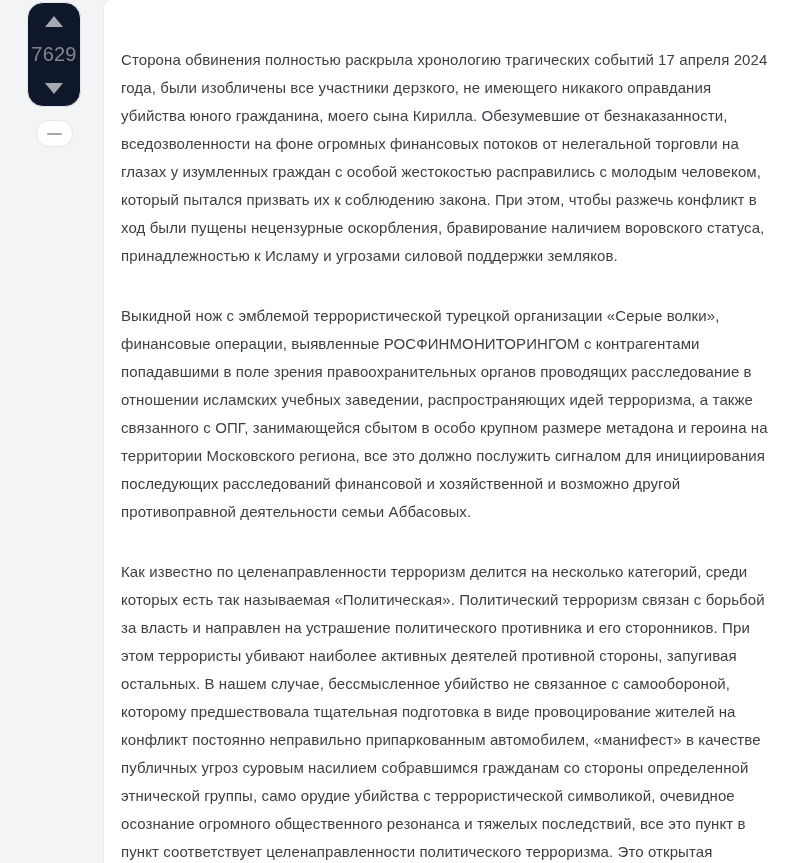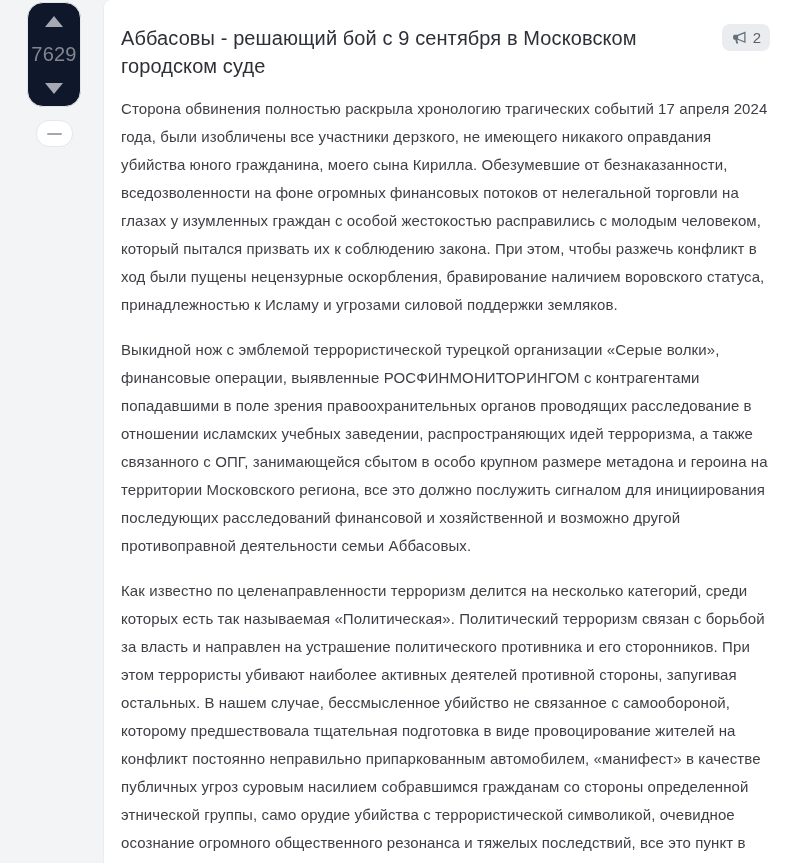--- a/index.html
+++ b/index.html
@@ -76,20 +76,21 @@
     padding: 5px 9px; cursor: pointer;
   }
   .promo-badge svg { display: block; }
   .promo-count { font-size: 15px; color: #5b6069; }
 
   .post-body { margin-top: 15px; }
   .post-body p {
     font-size: 15px; line-height: 28px;
     color: #3d3f45; letter-spacing: 0.1px;
     margin-bottom: 17px;
+    margin-top: 32px;
   }
 </style>
 </head>
 <body>
 
 <div class="page">
 
   <div class="vote-rail">
     <div class="vote-box">
       <button class="arrow-btn">
@@ -101,29 +102,20 @@
       </button>
     </div>
     <div class="collapse-btn">
       <span class="collapse-dash"></span>
     </div>
   </div>
 
   <div class="card">
 
 
-    <div class="title-row">
-      <h1 class="post-title">Аббасовы - решающий бой с 9 сентября в Московском городском суде</h1>
-      <span class="promo-badge">
-        <svg width="17" height="17" viewBox="0 0 24 24">
-          <path fill="#66707c" d="M20.5 3.5 9.4 8.1H5.2C4 8.1 3 9.1 3 10.3v2.6c0 1.2 1 2.2 2.2 2.2h.9l1.3 5.4h2.8l-1.3-5.3h.5l11.1 4.6V3.5zM18.7 6.2v11l-8.6-3.6V9.8l8.6-3.6z"></path>
-        </svg>
-        <span class="promo-count">2</span>
-      </span>
-    </div>
 
     <div class="post-body">
       <p>Сторона обвинения полностью раскрыла хронологию трагических событий 17 апреля 2024 года, были изобличены все участники дерзкого, не имеющего никакого оправдания убийства юного гражданина, моего сына Кирилла. Обезумевшие от безнаказанности, вседозволенности на фоне огромных финансовых потоков от нелегальной торговли на глазах у изумленных граждан с особой жестокостью расправились с молодым человеком, который пытался призвать их к соблюдению закона. При этом, чтобы разжечь конфликт в ход были пущены нецензурные оскорбления, бравирование наличием воровского статуса, принадлежностью к Исламу и угрозами силовой поддержки земляков.</p>
       <p>Выкидной нож с эмблемой террористической турецкой организации «Серые волки», финансовые операции, выявленные РОСФИНМОНИТОРИНГОМ с контрагентами попадавшими в поле зрения правоохранительных органов проводящих расследование в отношении исламских учебных заведении, распространяющих идей терроризма, а также связанного с ОПГ, занимающейся сбытом в особо крупном размере метадона и героина на территории Московского региона, все это должно послужить сигналом для инициирования последующих расследований финансовой и хозяйственной и возможно другой противоправной деятельности семьи Аббасовых.</p>
       <p>Как известно по целенаправленности терроризм делится на несколько категорий, среди которых есть так называемая «Политическая». Политический терроризм связан с борьбой за власть и направлен на устрашение политического противника и его сторонников. При этом террористы убивают наиболее активных деятелей противной стороны, запугивая остальных. В нашем случае, бессмысленное убийство не связанное с самообороной, которому предшествовала тщательная подготовка в виде провоцирование жителей на конфликт постоянно неправильно припаркованным автомобилем, «манифест» в качестве публичных угроз суровым насилием собравшимся гражданам со стороны определенной этнической группы, само орудие убийства с террористической символикой, очевидное осознание огромного общественного резонанса и тяжелых последствий, все это пункт в пункт соответствует целенаправленности политического терроризма. Это открытая демонстрация и сигнал обществу, что этнический криминал сформировался и готов дать бой нашему обществу.</p>
 
     </div>
 
   </div>
 </div>

